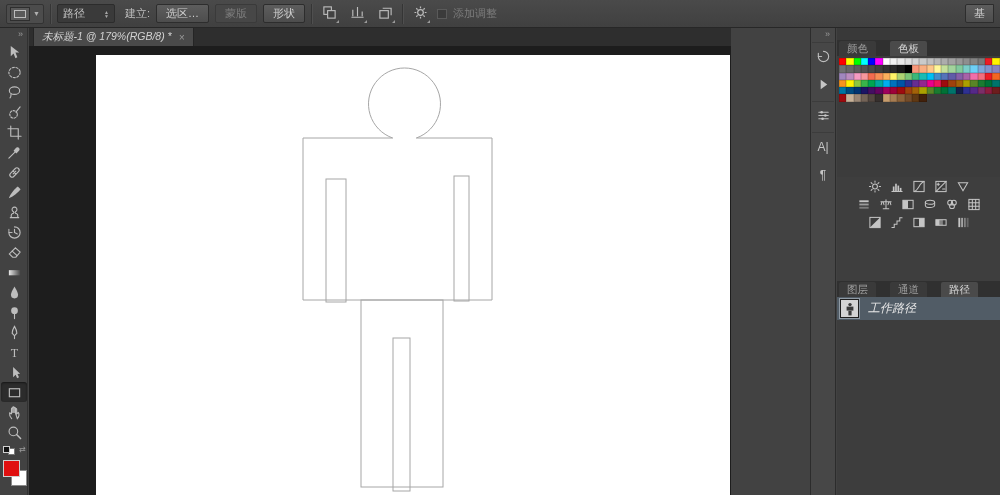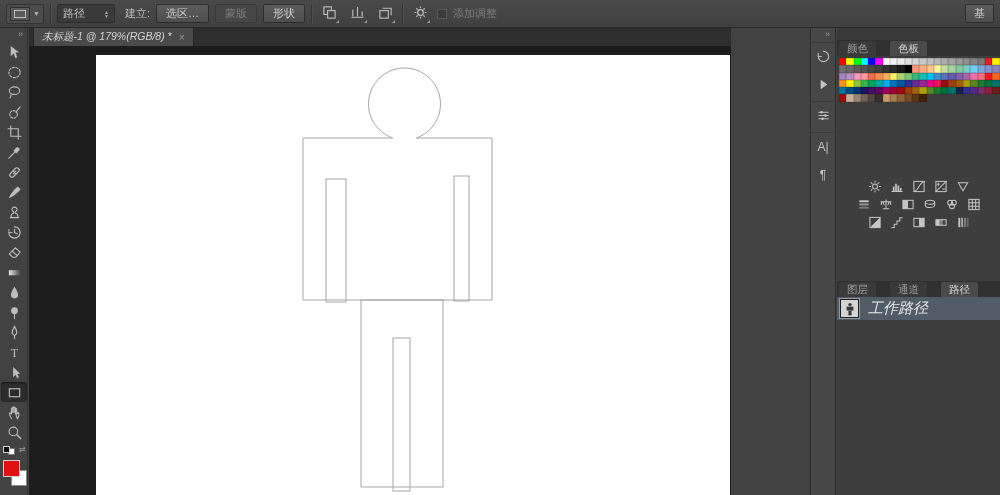--- a/index.html
+++ b/index.html
@@ -90,21 +90,21 @@
   .adjustments-panel { position:absolute; top:149px; left:0; right:0; height:104px; background:#3e3e3e; }
   .adj-hint { padding:4px 0 2px 6px; color:#cfcfcf; }
   .adj-rows { display:flex; flex-direction:column; gap:4px; align-items:center; padding-top:2px; }
   .adj-row { display:flex; gap:7px; justify-content:center; }
   .adj { width:15px; height:14px; display:flex; align-items:center; justify-content:center; }
   .paths-panel { position:absolute; top:253px; left:0; right:0; bottom:0; background:#3d3d3d; }
   .path-row { height:23px; display:flex; align-items:center; gap:9px; padding-left:3px; }
   .path-row.selected { background:#515c66; }
   .path-thumb { width:19px; height:19px; background:#d4d4d4; border:1px solid #1f1f1f;
     outline:1px solid #8f9aa4; display:flex; align-items:center; justify-content:center; }
-  .path-label { font-style:italic; color:#e6e6e6; font-size:15px; }
+  .path-label { font-style:italic; color:#e6e6e6; font-size:12px; }
 </style>
 </head>
 <body>
 
 <div id="app">
 
   <div class="options-bar">
     <div class="preset-chip">
       <span class="preset-thumb">
           <i></i>

